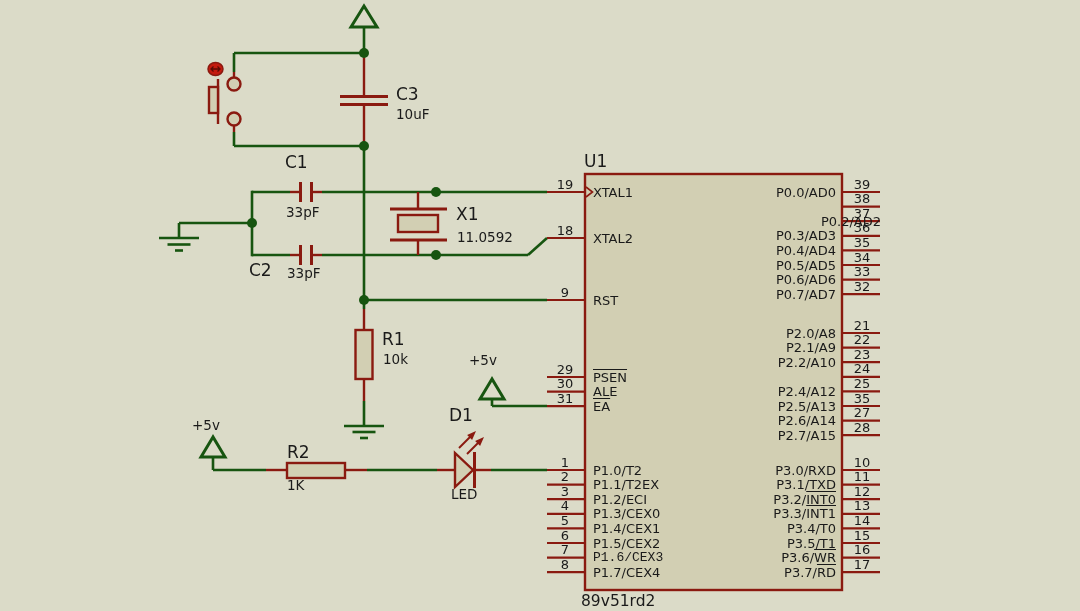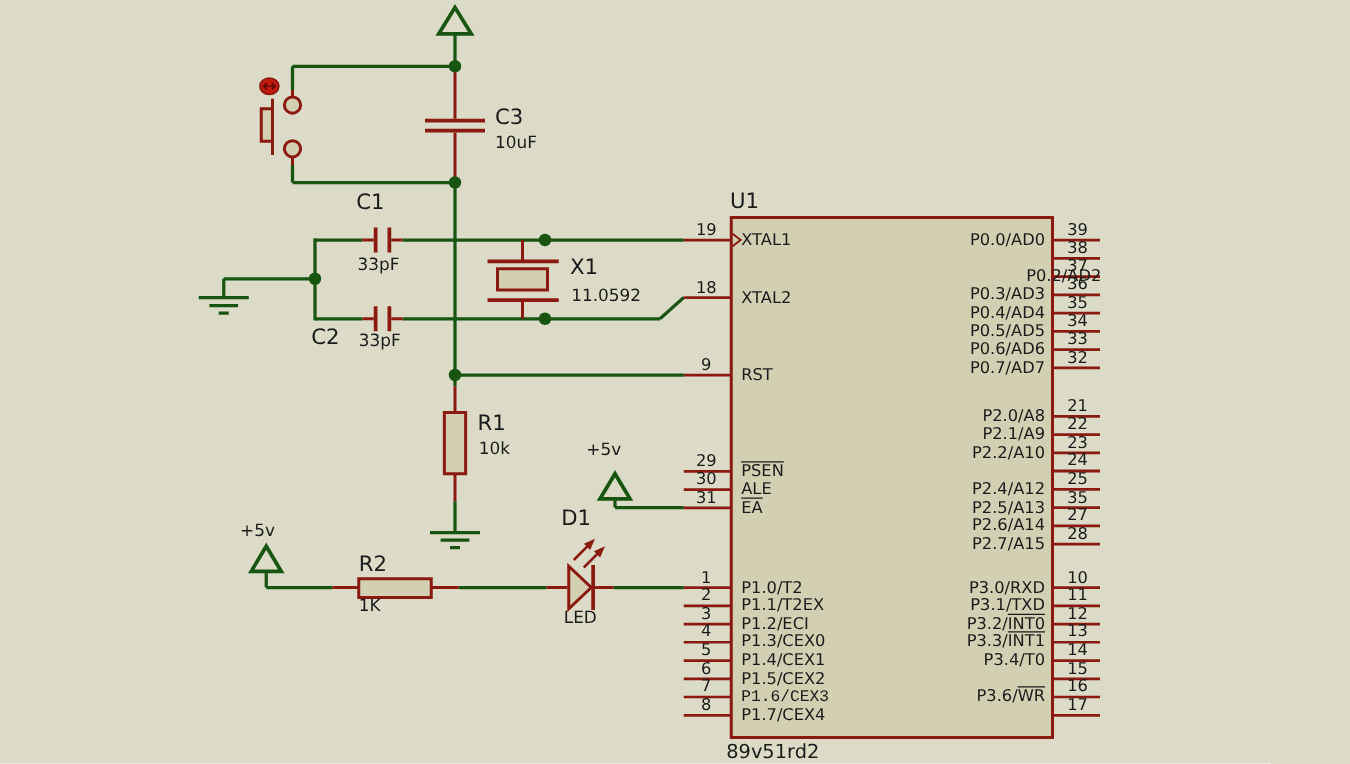--- a/index.html
+++ b/index.html
@@ -308,16 +308,18 @@
     <div class="pin-label right" style="left: 587px; top: 462.5px;">P3.0/RXD</div>
     <div class="pin-num" style="left: 844px; top: 469.1px;">11</div>
     <div class="pin-label right" style="left: 587px; top: 477.1px;">P3.1/TXD</div>
     <div class="pin-num" style="left: 844px; top: 483.7px;">12</div>
     <div class="pin-label right" style="left: 587px; top: 491.7px;">P3.2/<span class="ov">INT0</span></div>
     <div class="pin-num" style="left: 844px; top: 498.3px;">13</div>
     <div class="pin-label right" style="left: 587px; top: 506.3px;">P3.3/<span class="ov">INT1</span></div>
     <div class="pin-num" style="left: 844px; top: 512.9px;">14</div>
     <div class="pin-label right" style="left: 587px; top: 520.9px;">P3.4/T0</div>
     <div class="pin-num" style="left: 844px; top: 527.5px;">15</div>
+    <div class="pin-label right" style="left: 587px; top: 535.5px;">P3.5/T1</div>
     <div class="pin-num" style="left: 844px; top: 542.1px;">16</div>
     <div class="pin-label right" style="left: 587px; top: 550.1px;">P3.6/<span class="ov">WR</span></div>
     <div class="pin-num" style="left: 844px; top: 556.7px;">17</div>
+    <div class="pin-label right" style="left: 587px; top: 564.7px;">P3.7/<span class="ov">RD</span></div>
   </div>
 
 </body></html>

